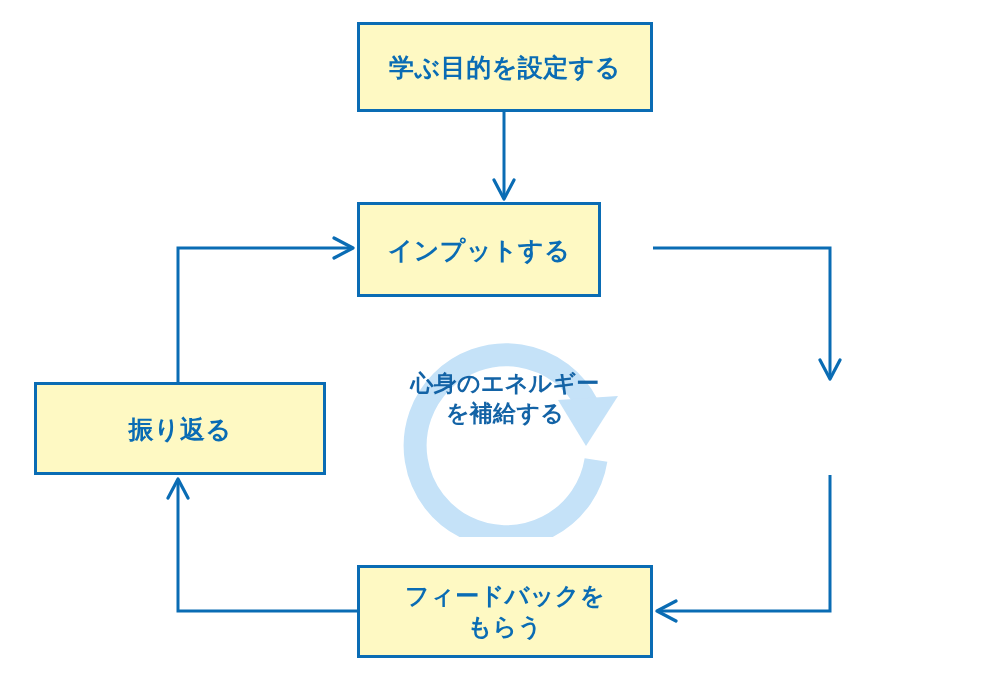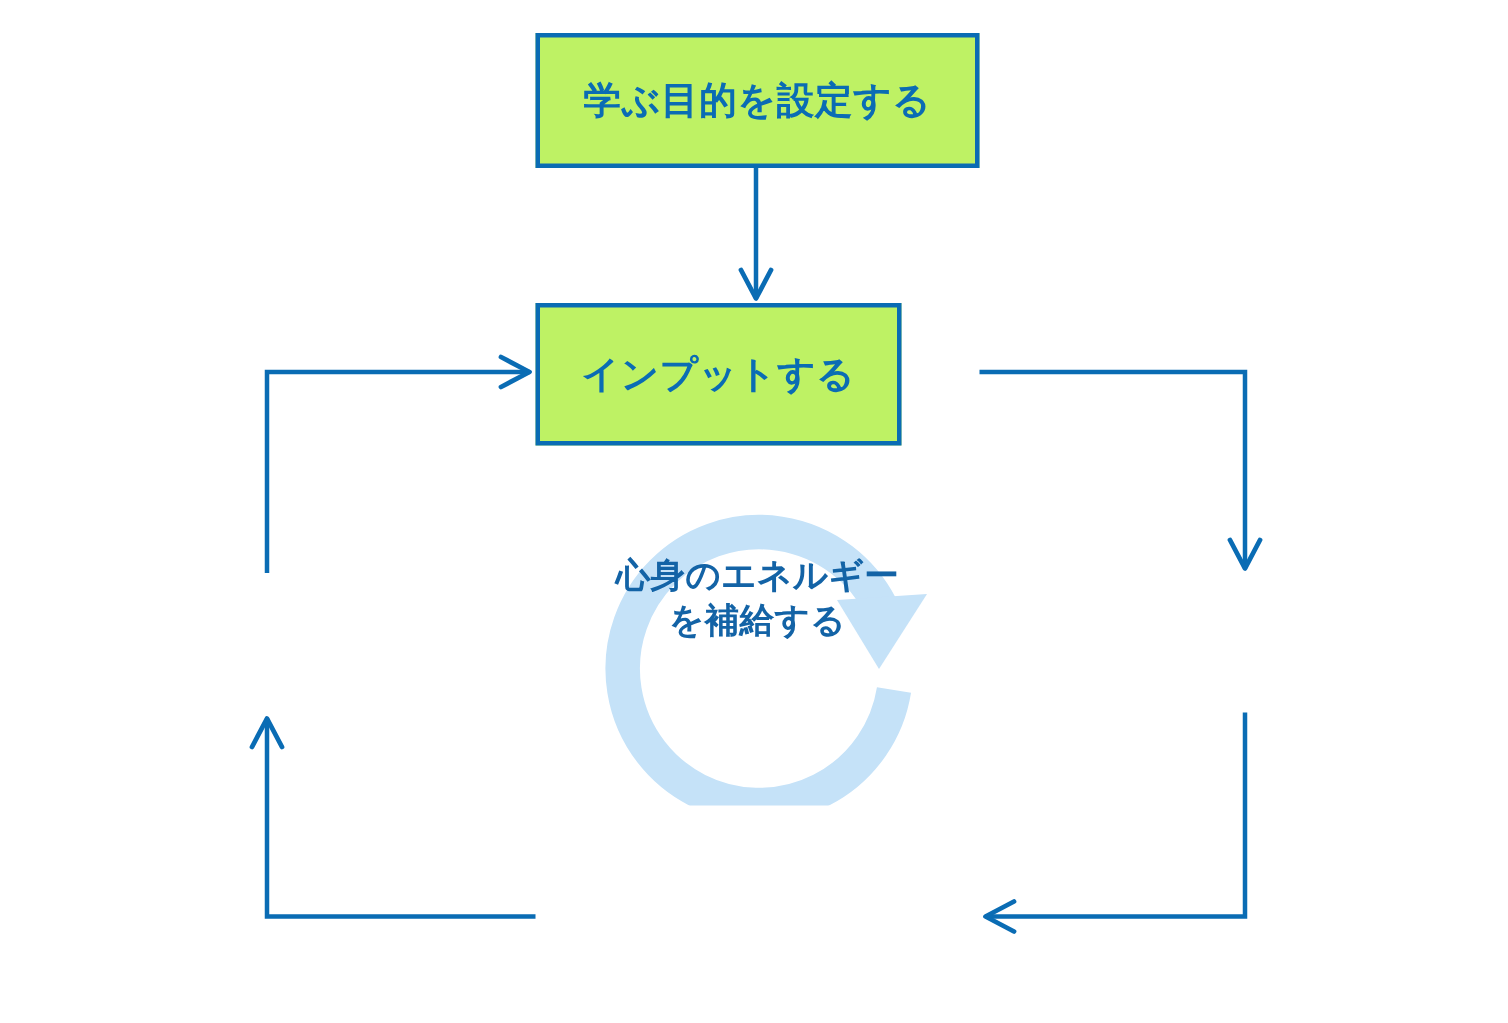--- a/index.html
+++ b/index.html
@@ -22,21 +22,21 @@
     position: absolute;
     left: 0;
     top: 0;
     width: 1005px;
     height: 682px;
   }
   .node {
     position: absolute;
     box-sizing: border-box;
     border: 3px solid #0A6CB4;
-    background: #bef264;
+    background: #fef9c3;
     display: flex;
     align-items: center;
     justify-content: center;
     text-align: center;
     color: #0A6CB4;
     font-weight: bold;
     font-size: 25px;
     line-height: 1.28;
     letter-spacing: 0.5px;
     z-index: 3;
@@ -131,15 +131,22 @@
 
   <div class="node" id="node-goal">
     <span class="node-label">学ぶ目的を設定する</span>
   </div>
 
   <div class="node" id="node-input">
     <span class="node-label">インプットする</span>
   </div>
 
 
+  <div class="node" id="node-feedback">
+    <span class="node-label">フィードバックを
+もらう</span>
+  </div>
 
+  <div class="node" id="node-reflect">
+    <span class="node-label">振り返る</span>
+  </div>
 
 </div>
 
 </body></html>

